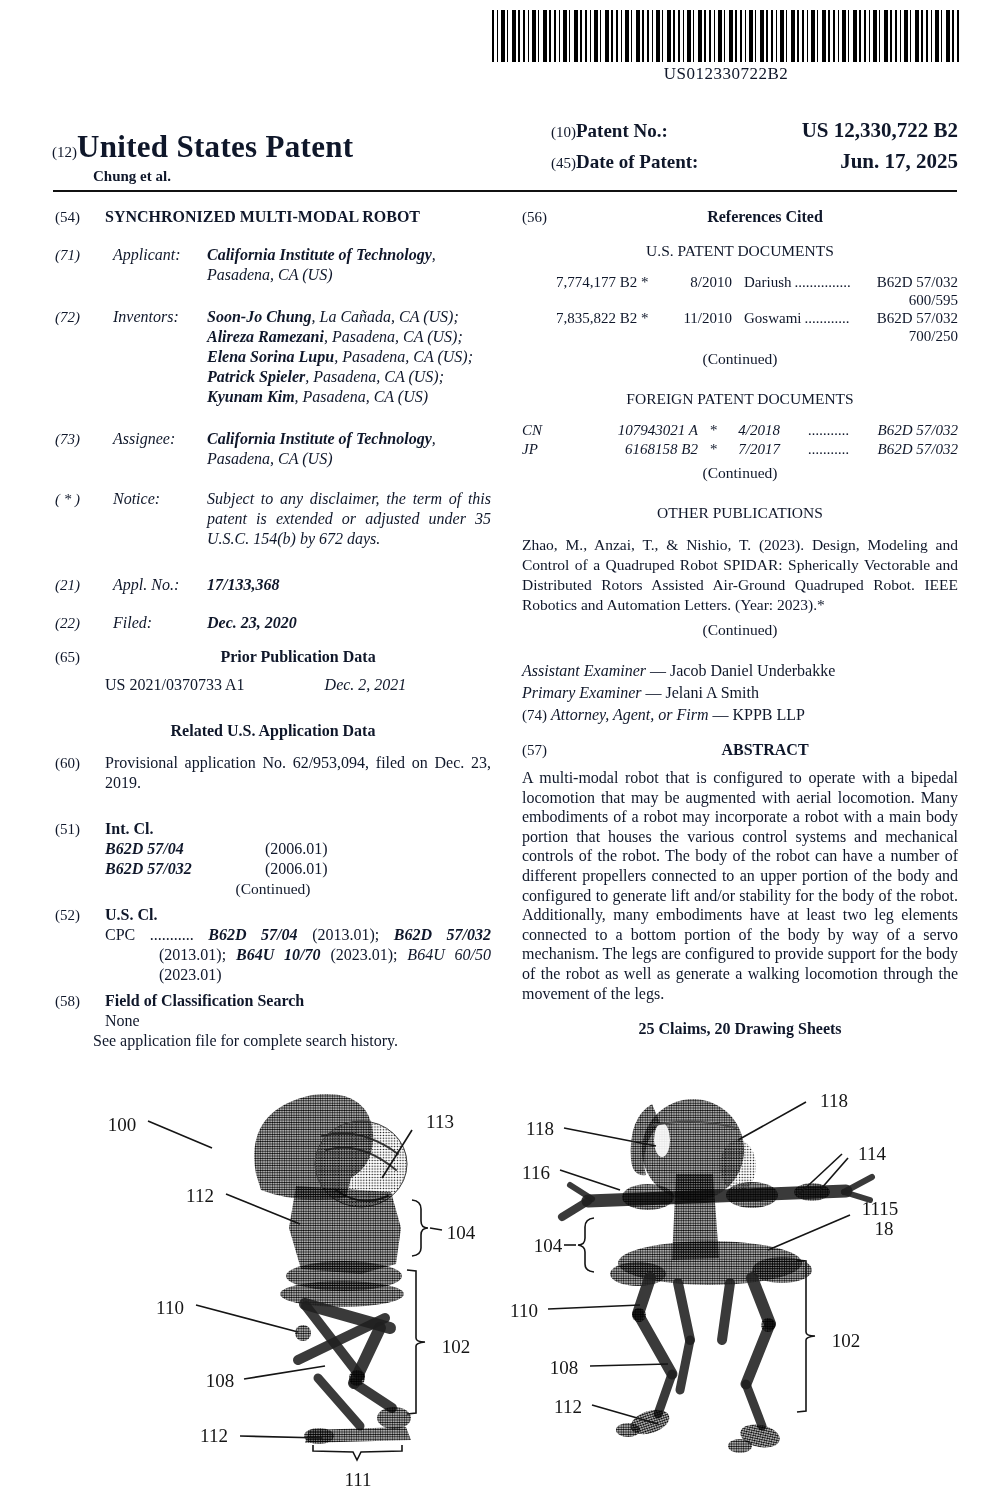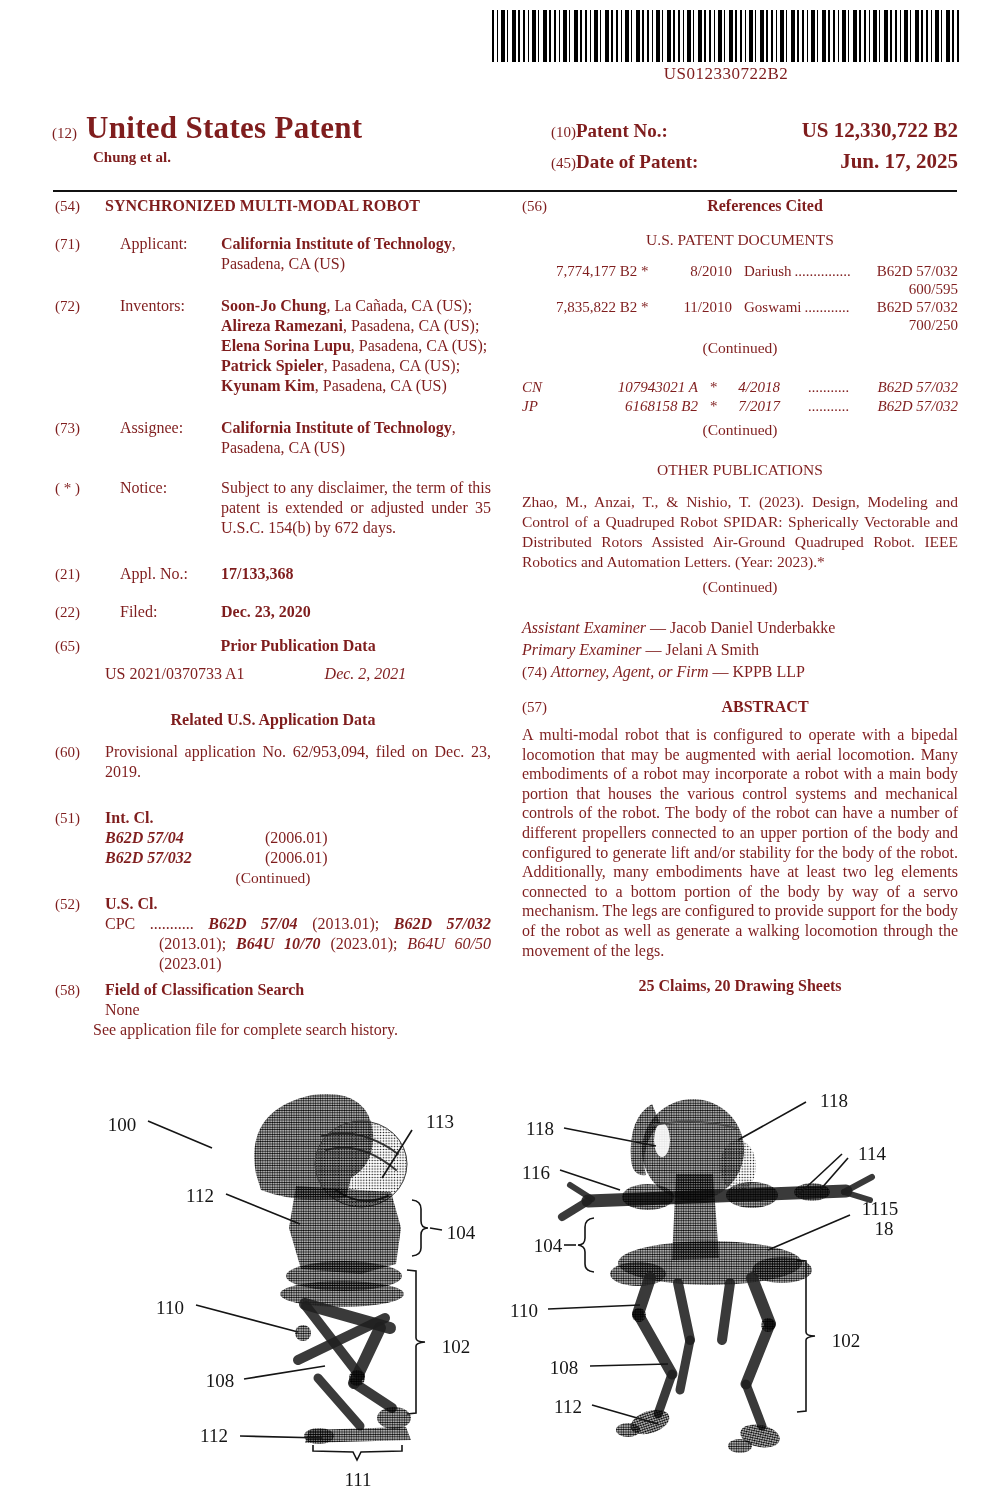--- a/index.html
+++ b/index.html
@@ -1,47 +1,47 @@
 <!DOCTYPE html>
 <html><head>
 <meta charset="utf-8">
 <style>
   html,body{margin:0;padding:0;background:#e8e8e8;}
   .page{position:relative;width:1000px;height:1500px;background:#fff;
-        font-family:"Liberation Serif",serif;color:#7f1d1d;overflow:hidden;}
+        font-family:"Liberation Serif",serif;color:#0f172a;overflow:hidden;}
   .b{font-weight:bold}
   .i{font-style:italic}
   .bi{font-weight:bold;font-style:italic}
 
   
   .barcode-wrap{position:absolute;left:492px;top:10px;width:468px;text-align:center;}
   .barcode{height:52px;width:100%;
     background:repeating-linear-gradient(90deg,#000 0 2px,#fff 2px 5px,#000 5px 6px,#fff 6px 9px,#000 9px 13px,#fff 13px 15px,#000 15px 16px,#fff 16px 20px,#000 20px 24px,#fff 24px 26px,#000 26px 28px,#fff 28px 31px);}
   .barcode-text{font-size:17px;letter-spacing:.5px;margin-top:2px;}
 
   .hdr-left{position:absolute;left:52px;top:110px;width:430px;}
-  .hdr-title-row{display:flex;align-items:baseline;gap:9px;}
+  .hdr-title-row{display:flex;align-items:baseline;margin-top:19px;}
   .hdr-num{font-size:15px;}
   .hdr-title{font-size:31px;font-weight:bold;letter-spacing:.3px;}
   .hdr-byline{font-size:15px;font-weight:bold;margin:3px 0 0 41px;}
 
   .hdr-right{position:absolute;left:540px;top:118px;width:418px;}
   .hdr-r-row{display:flex;align-items:baseline;margin-bottom:6px;text-align:right;}
   .hdr-r-row .hdr-num{width:36px;}
   .hdr-r-label{font-size:19px;font-weight:bold;}
   .hdr-r-value{font-size:21px;font-weight:bold;margin-left:auto;}
 
   .rule{position:absolute;left:53px;top:190px;width:904px;height:2px;background:#111;}
 
   
-  .col{position:absolute;top:196px;width:436px;font-size:16px;line-height:20px;}
+  .col{position:absolute;top:207px;width:436px;font-size:16px;line-height:20px;}
   .col-left{left:55px;}
   .col-right{left:522px;}
 
-  .item{display:grid;grid-template-columns:50px 86px 1fr;column-gap:15px;}
+  .item{display:grid;grid-template-columns:50px 86px 1fr;column-gap:8px;font-style:italic;}
   .item2{display:grid;grid-template-columns:50px 1fr;}
   .inum{font-size:15px;}
   .ilabel{font-size:16px;}
   .chead{text-align:center;font-weight:bold;font-size:16px;}
   .csub{text-align:center;font-size:15.5px;}
   .cont{text-align:center;font-size:15.5px;}
 
   
   .mb18{margin-bottom:18px}.mb20{margin-bottom:20px}.mb22{margin-bottom:22px}
   .mb26{margin-bottom:26px}.mb14{margin-bottom:14px}.mb12{margin-bottom:12px}.mb6{margin-bottom:6px}
@@ -228,20 +228,21 @@
         <span class="c-num">7,835,822 B2 *</span>
         <span class="c-date">11/2010</span>
         <span>Goswami</span>
         <span class="c-dots">............</span>
         <span class="c-cls">B62D 57/032</span>
       </div>
       <div class="usrow2">700/250</div>
     </div>
     <div class="cont mb20" style="margin-top:4px">(Continued)</div>
 
+    <div class="csub mb12">FOREIGN PATENT DOCUMENTS</div>
     <div class="frow">
       <span class="f-country">CN</span>
       <span class="f-num">107943021 A</span>
       <span class="f-star">*</span>
       <span class="f-date">4/2018</span>
       <span class="f-dots">...........</span>
       <span class="c-cls">B62D 57/032</span>
     </div>
     <div class="frow">
       <span class="f-country">JP</span>

